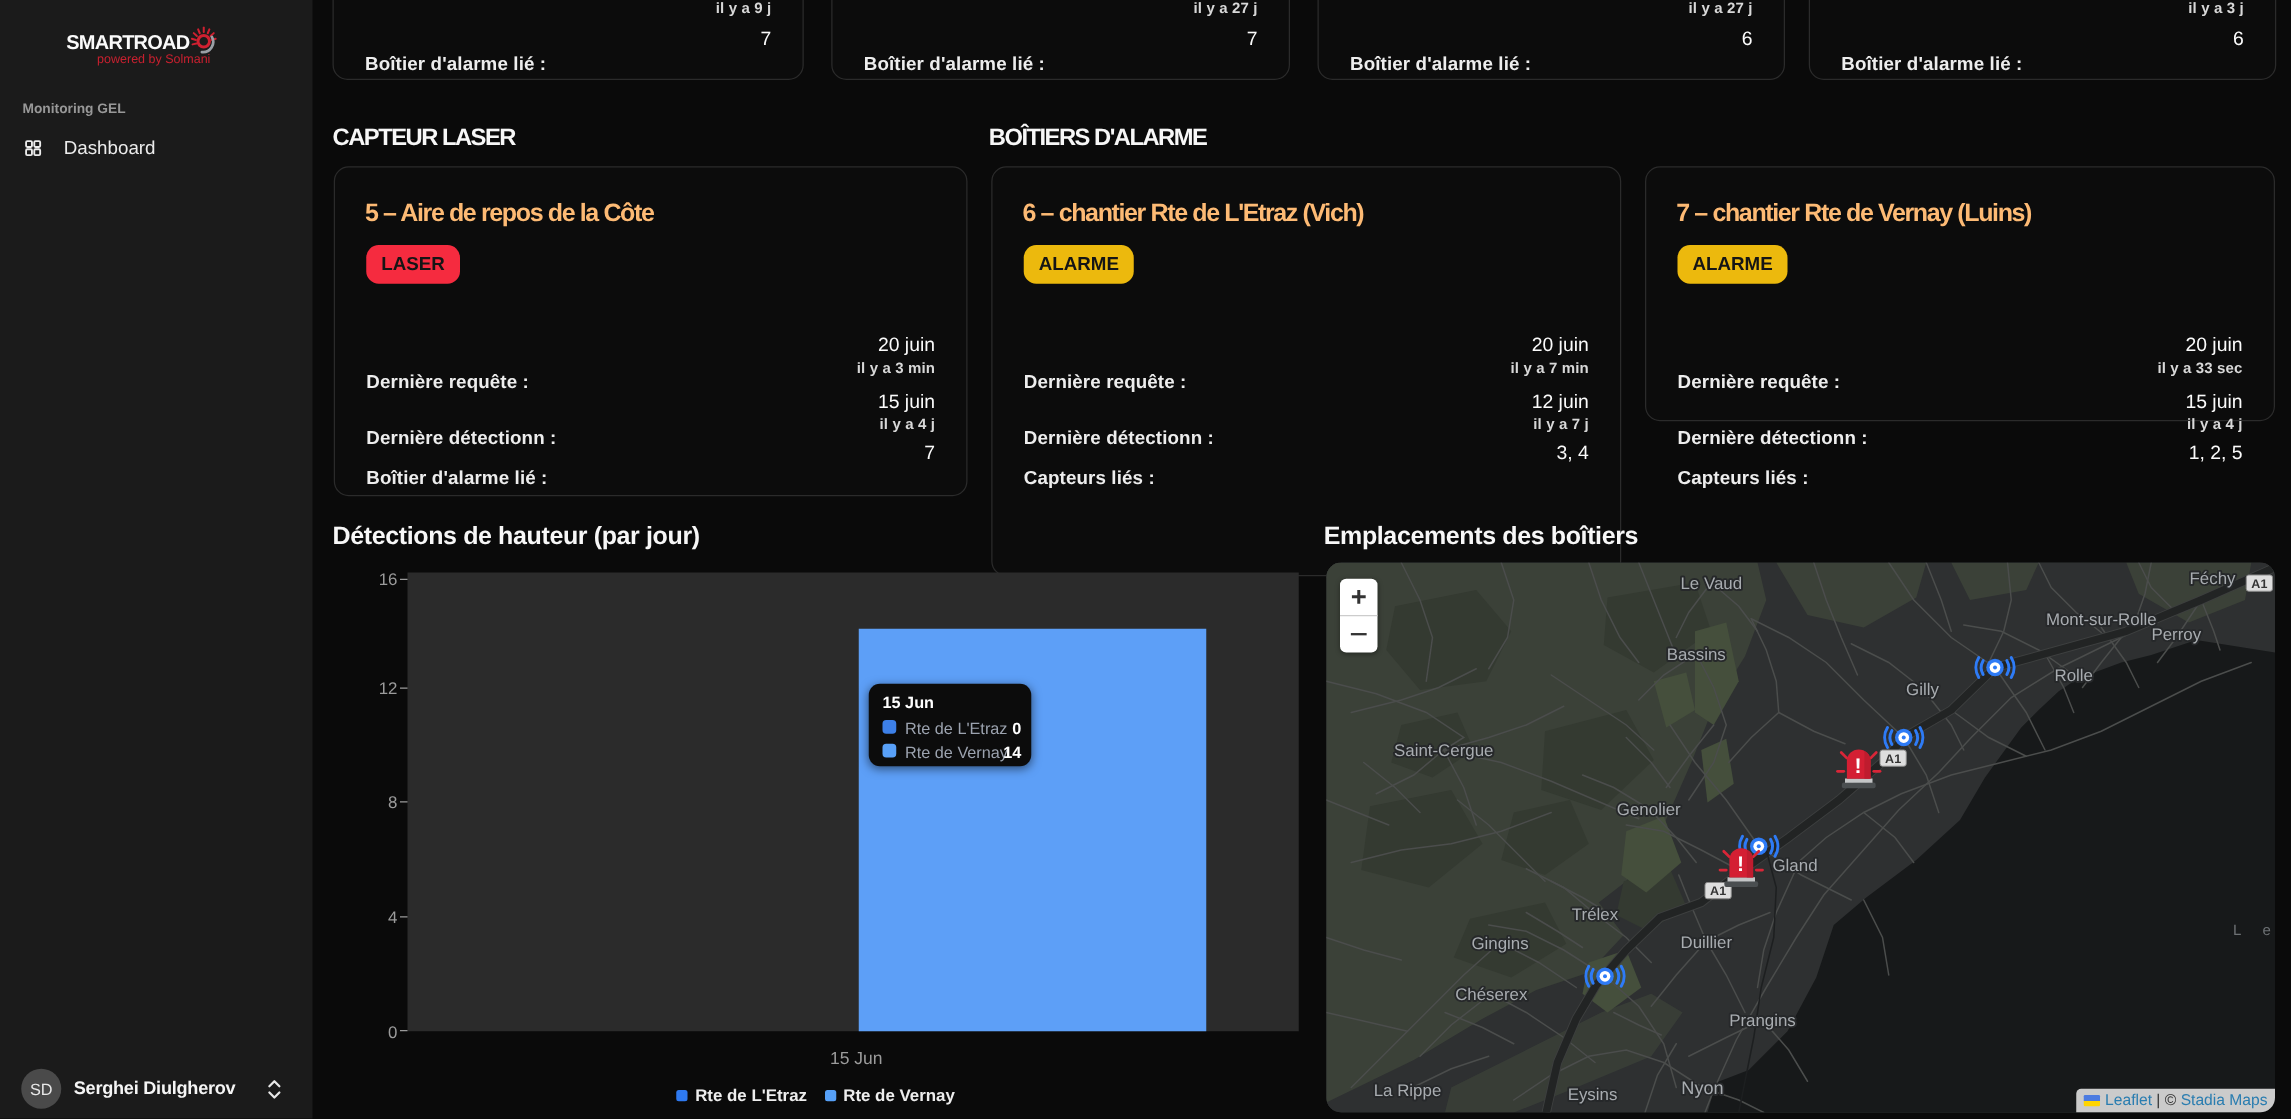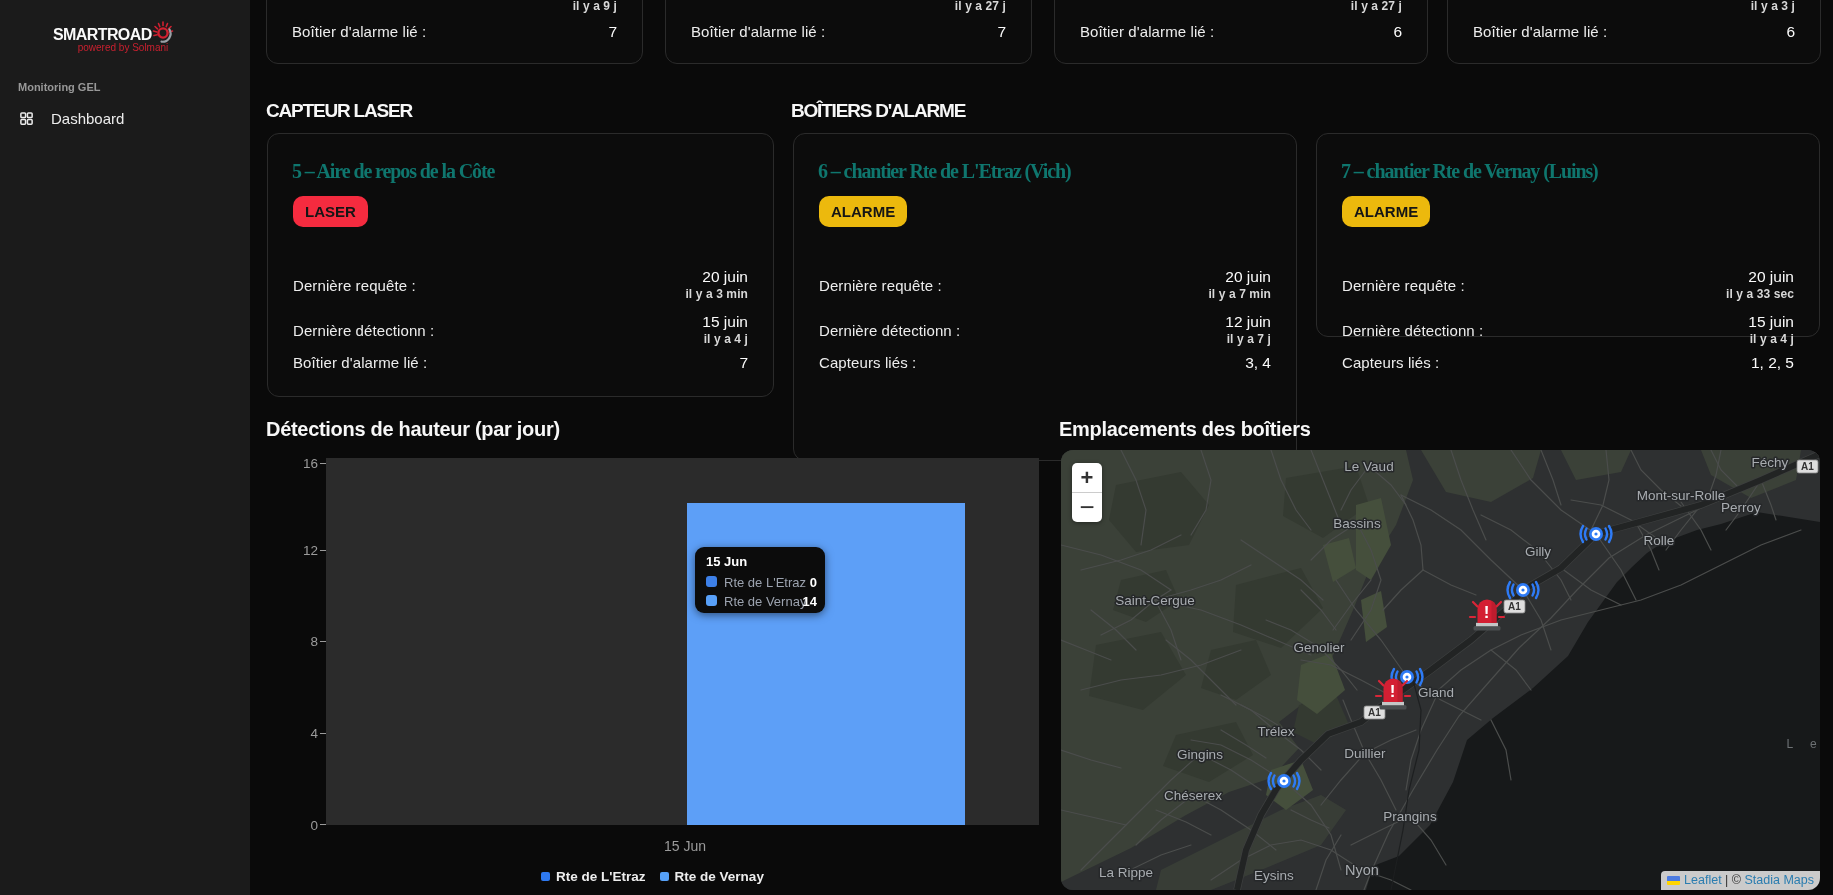--- a/index.html
+++ b/index.html
@@ -11,26 +11,26 @@
 #logoword { font-weight:bold; font-size:16px; letter-spacing:-0.6px; color:#fafafa; }
 #poweredby { position:absolute; left:0px; top:16px; width:140px; text-align:center; font-size:10px; color:#c8202f; white-space:nowrap; }
 #monitoring { position:absolute; left:18px; top:81px; font-size:11px; font-weight:bold; color:#989898; }
 #dashitem { position:absolute; left:19px; top:110px; display:flex; align-items:center; gap:17px; color:#ececec; font-size:15px; }
 #useritem { position:absolute; left:17px; top:855px; display:flex; align-items:center; }
 #avatar { width:32px; height:32px; border-radius:50%; background:#4a4a4a; color:#e8e8e8; font-size:13px; display:flex; align-items:center; justify-content:center; }
 #username { margin-left:10px; font-size:14.5px; letter-spacing:-0.2px; font-weight:bold; color:#f5f5f5; width:154px; }
 
 
 .card { position:absolute; border:1px solid #2b2b2b; border-radius:12px; background:#0c0c0c; }
-.card .title { position:absolute; left:24px; top:26px; font-size:20px; font-weight:bold; color:#0f766e; letter-spacing:-1.1px;font-family:Liberation Serif, serif; }
+.card .title { position:absolute; left:24px; top:26px; font-size:20px; font-weight:bold; color:#fdba74; letter-spacing:-1.1px; }
 .badge { position:absolute; left:25px; top:62px; height:31px; border-radius:10px; padding:13px 12px; display:flex; align-items:center; font-size:15px; font-weight:bold; color:#151515; }
 .badge.red { background:#f52b3f; }
 .badge.yellow { background:#ecb90d; }
 .row { position:absolute; left:25px; right:25px; }
-.row .lbl { position:absolute; left:0; font-size:15px; font-weight:normal; color:#ededed; letter-spacing:0.1px; }
+.row .lbl { position:absolute; left:0; font-size:15px; font-weight:bold; color:#ededed; letter-spacing:0.1px;margin-top:20px; }
 .row .val { position:absolute; right:0; top:0; font-size:15.5px; color:#fbfbfb; text-align:right; }
 .row .sub { position:absolute; right:0; top:19px; font-size:12px; font-weight:bold; color:#d8d8d8; text-align:right; letter-spacing:0.1px; }
 
 .sectitle { position:absolute; font-size:20px; font-weight:bold; color:#f7f7f7; letter-spacing:-0.3px; }
 .secsmall { font-size:19px; letter-spacing:-1.2px; }
 
 
 #plot { position:absolute; left:326px; top:458px; width:713px; height:367px; background:#2b2b2b; }
 #bar { position:absolute; left:361px; top:45px; width:278px; height:322px; background:#5d9ff7; }
 .ytick { position:absolute; width:6px; height:1px; background:#9a9a9a; }
@@ -79,20 +79,28 @@
   </div>
   <div id="monitoring">Monitoring GEL</div>
   <div id="dashitem">
     <svg width="15" height="15" viewBox="0 0 24 24" fill="none" stroke="#ececec" stroke-width="2.4">
       <rect x="3" y="3" width="7.5" height="7.5" rx="1.5"></rect>
       <rect x="13.5" y="3" width="7.5" height="7.5" rx="1.5"></rect>
       <rect x="3" y="13.5" width="7.5" height="7.5" rx="1.5"></rect>
       <rect x="13.5" y="13.5" width="7.5" height="7.5" rx="1.5"></rect>
     </svg>
     <span>Dashboard</span>
+  </div>
+  <div id="useritem">
+    <div id="avatar">SD</div>
+    <div id="username">Serghei Diulgherov</div>
+    <svg width="13" height="17" viewBox="0 0 13 17" fill="none" stroke="#e8e8e8" stroke-width="1.8" stroke-linecap="round" stroke-linejoin="round">
+      <path d="M2.5 6 L6.5 2 L10.5 6"></path>
+      <path d="M2.5 11 L6.5 15 L10.5 11"></path>
+    </svg>
   </div>
 </div>
 
 <div class="card" style="left:266px; top:-200px; width:377px; height:264px;">
   <div class="row" style="top:179px;">
       <div class="sub" style="top:19px;">il y a 9 j</div>
     </div>
   <div class="row" style="top:222px;">
       <div class="lbl">Boîtier d'alarme lié :</div>
       <div class="val">7</div>

